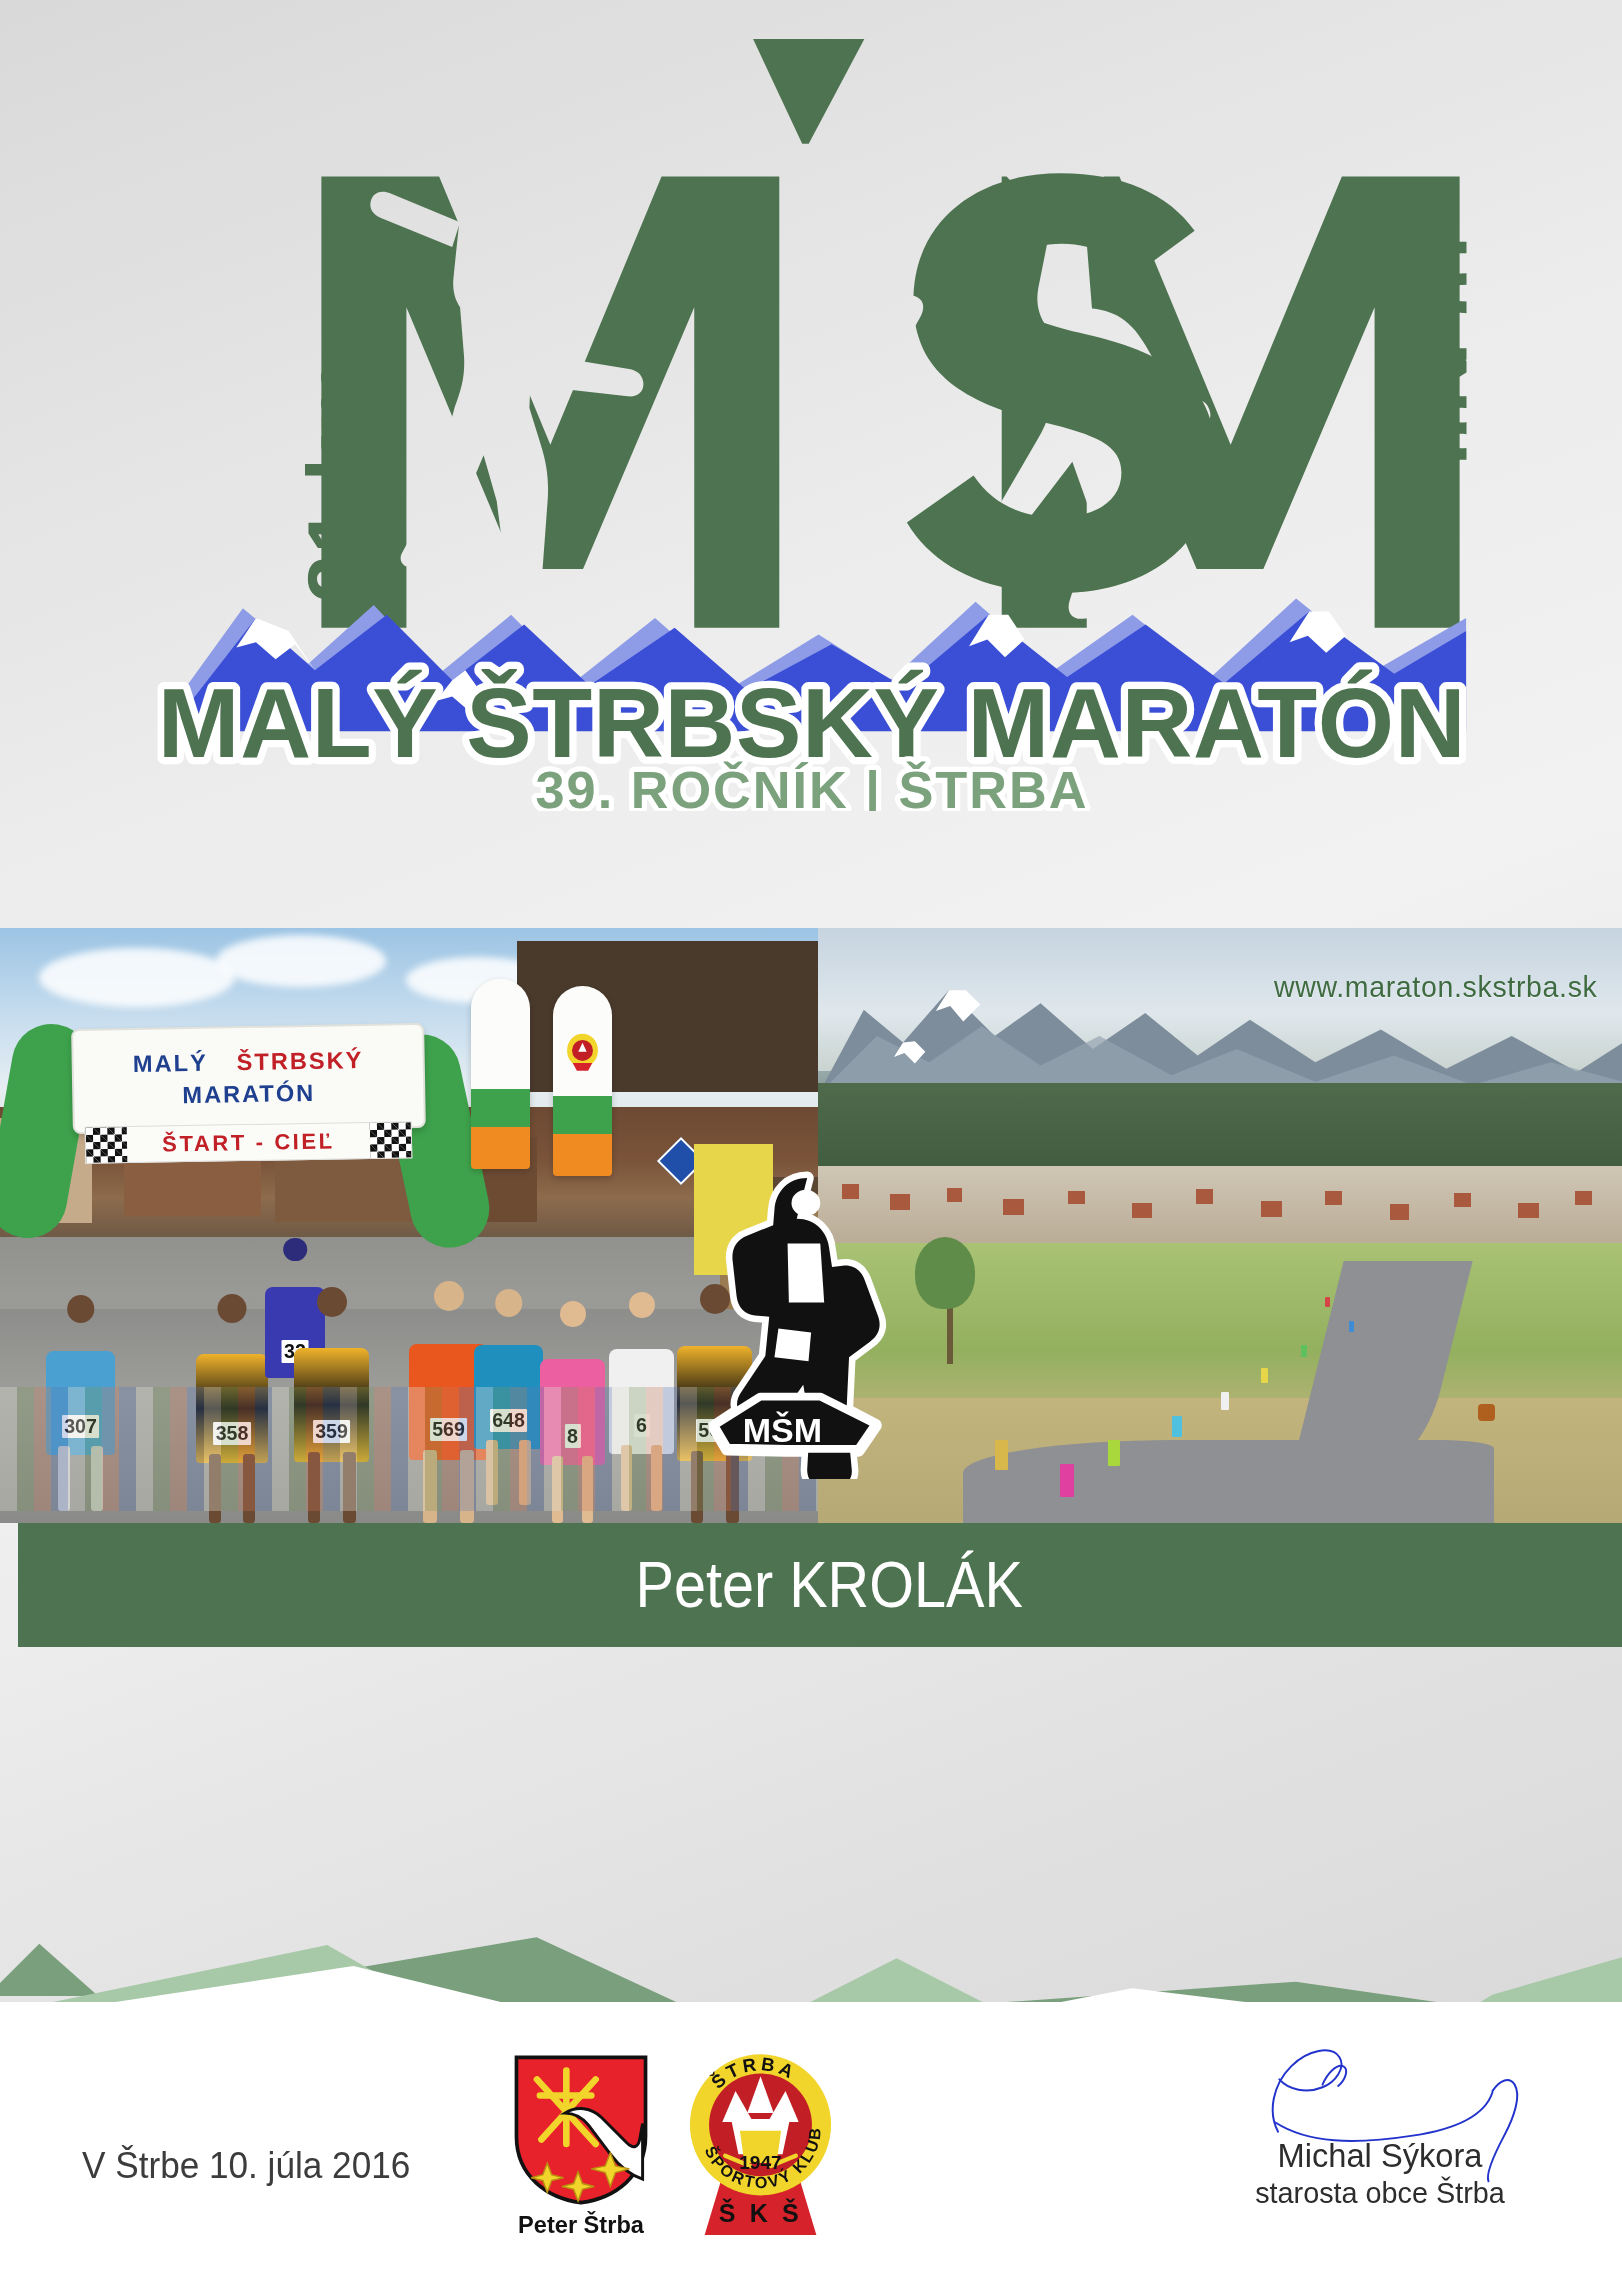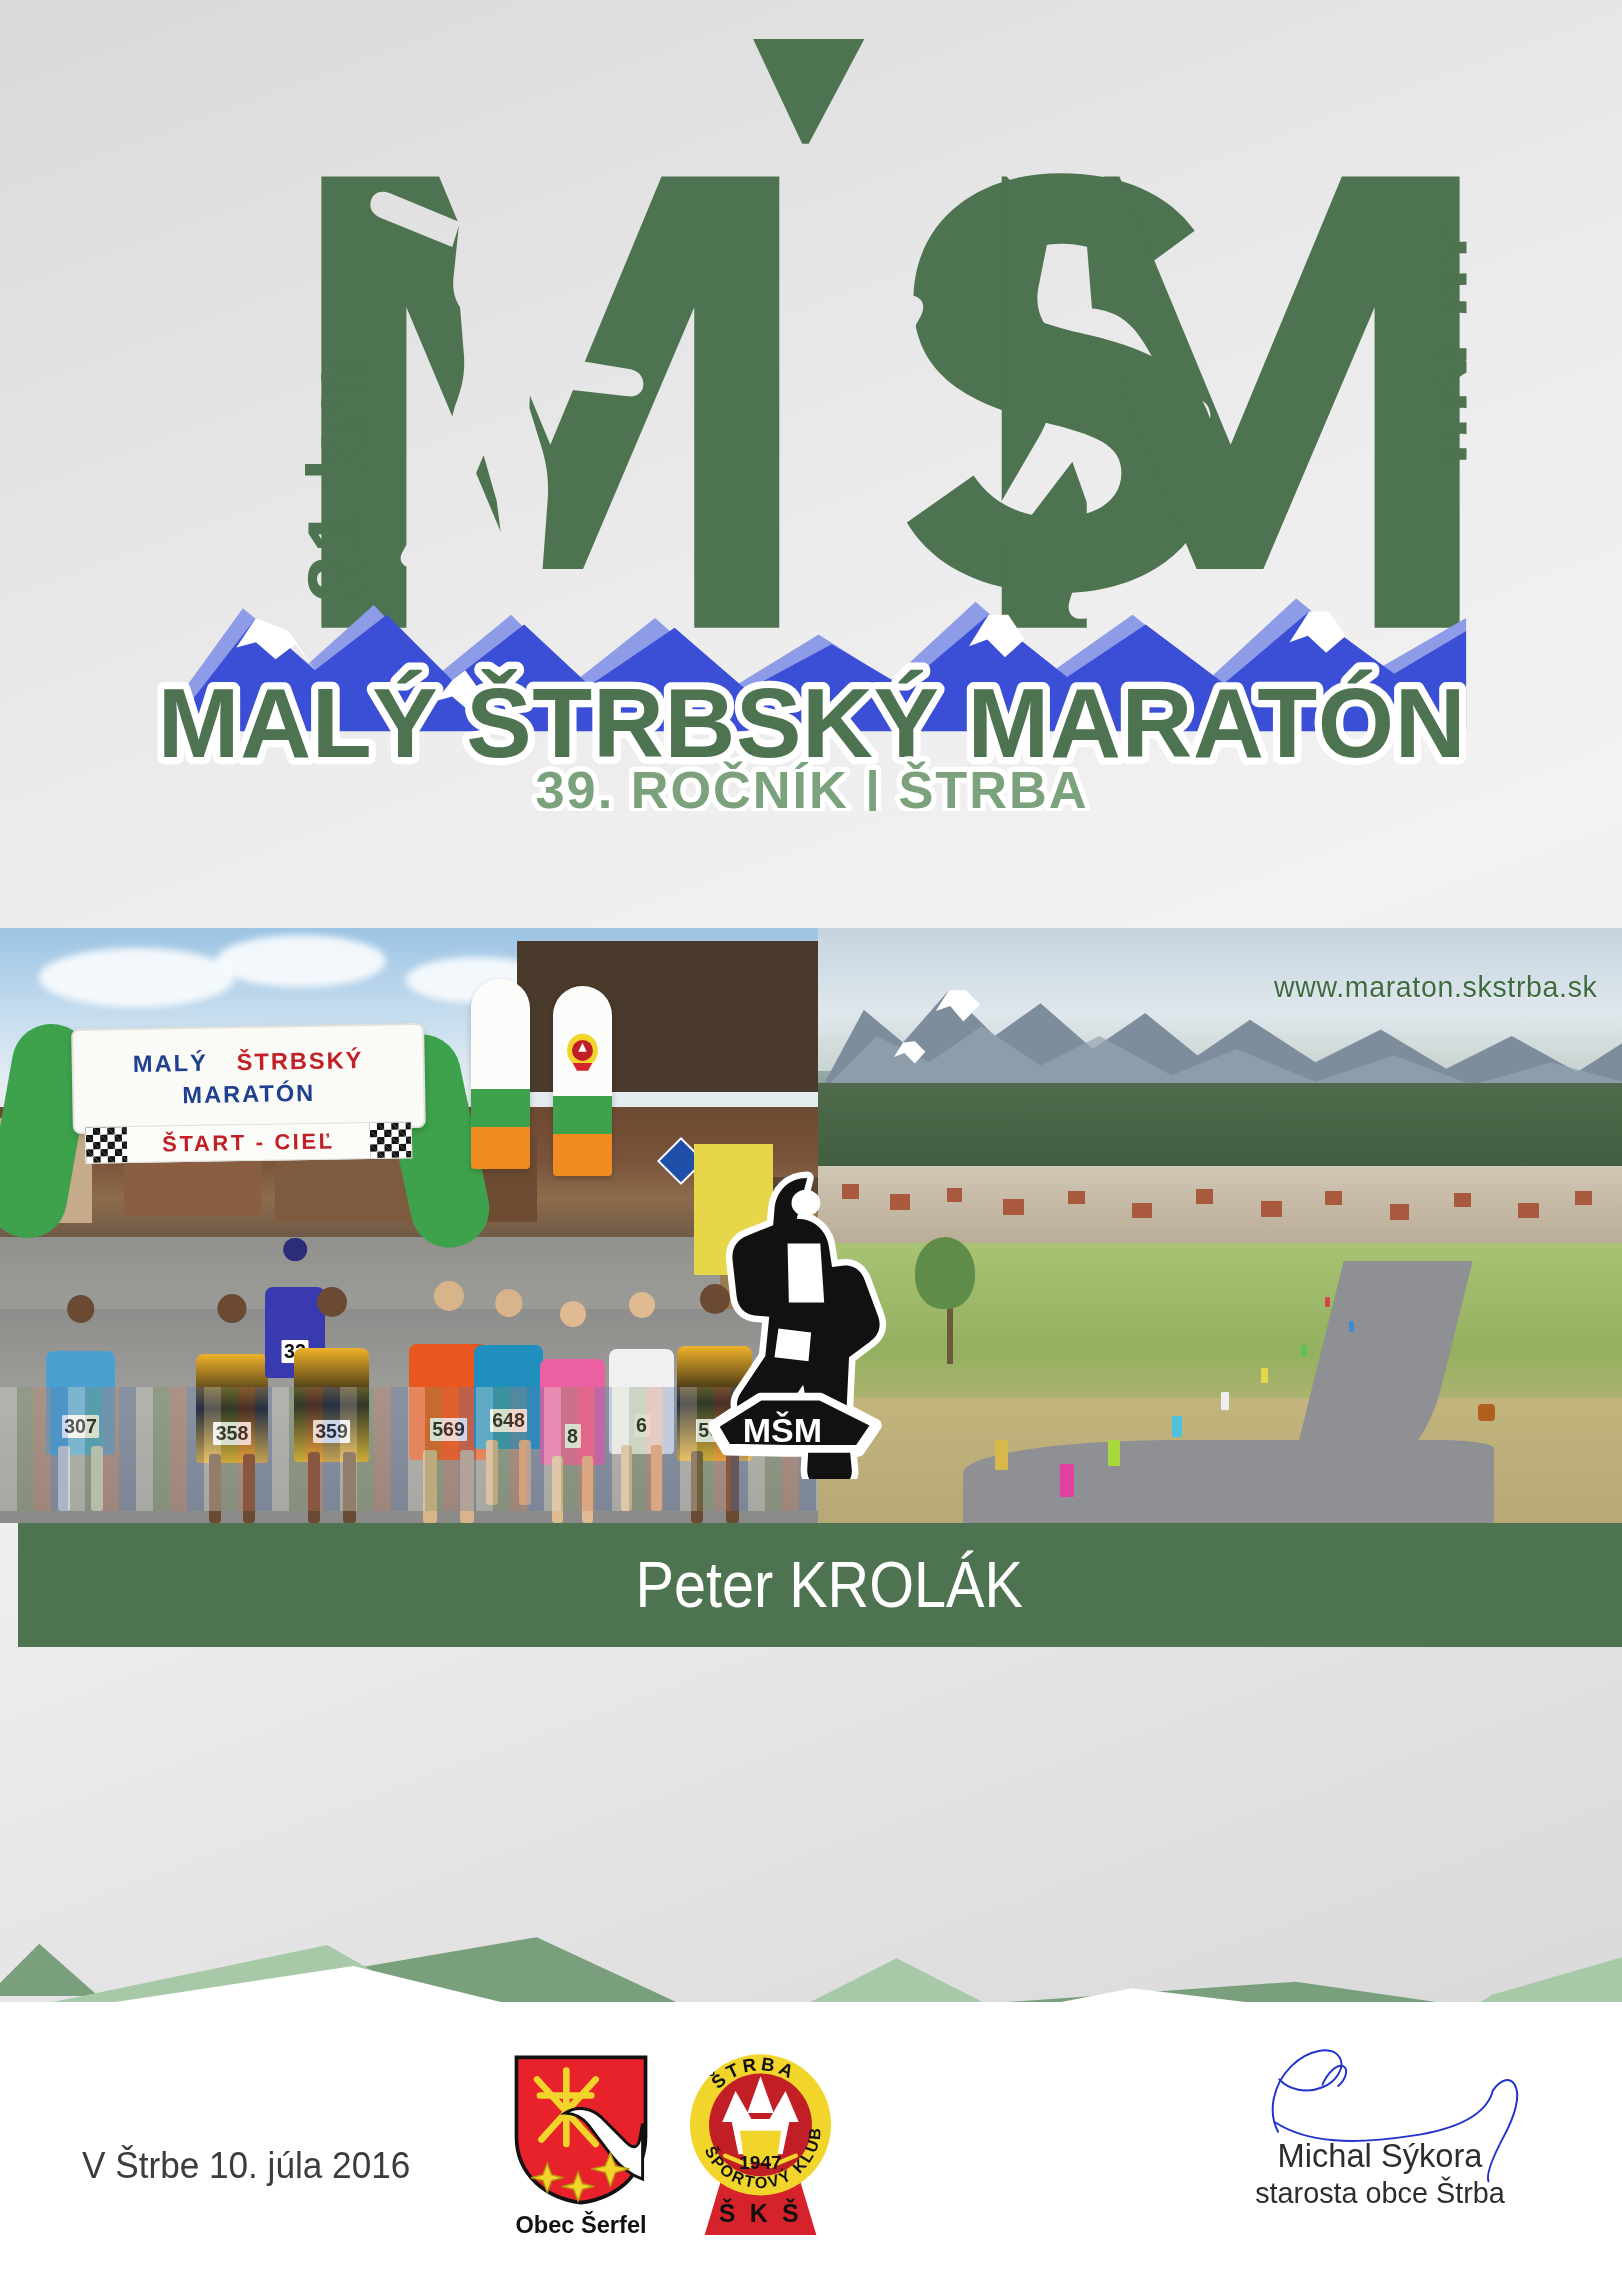--- a/index.html
+++ b/index.html
@@ -531,21 +531,21 @@
         </g>
         <line x1="44" y1="58" x2="114" y2="58" stroke="#f2d52b" stroke-width="9" stroke-linecap="round"></line>
         <path d="M78 82 c16 -10 36 -8 50 6 l34 34 c10 10 16 6 18 -4 l4 -22 v76
                  c-18 -6 -32 -18 -44 -34 l-30 -40 c-10 -12 -22 -16 -32 -16 z" fill="#ffffff" stroke="#111" stroke-width="4"></path>
         <g fill="#f2d52b" stroke="#b88f10" stroke-width="2">
           <polygon points="54,150 60,166 76,170 60,174 54,190 48,174 32,170 48,166"></polygon>
           <polygon points="96,162 102,178 118,182 102,186 96,202 90,186 74,182 90,178"></polygon>
           <polygon points="140,136 147,154 166,158 147,163 140,182 133,163 114,158 133,154"></polygon>
         </g>
       </svg>
-      <div id="coa-label">Obec Šerfel</div>
+      <div id="coa-label">Peter Štrba</div>
     </div>
 
     <div id="sks-logo">
       <svg viewBox="0 0 200 260" xmlns="http://www.w3.org/2000/svg" aria-hidden="true">
         <polygon fill="#d6222a" points="48,178 152,178 176,258 24,258"></polygon>
         <circle cx="100" cy="108" r="96" fill="#f2d52b"></circle>
         <circle cx="100" cy="108" r="70" fill="#c21e26"></circle>
         <g fill="#ffffff">
           <polygon points="100,42 118,92 82,92"></polygon>
           <polygon points="66,62 90,104 48,104"></polygon>

